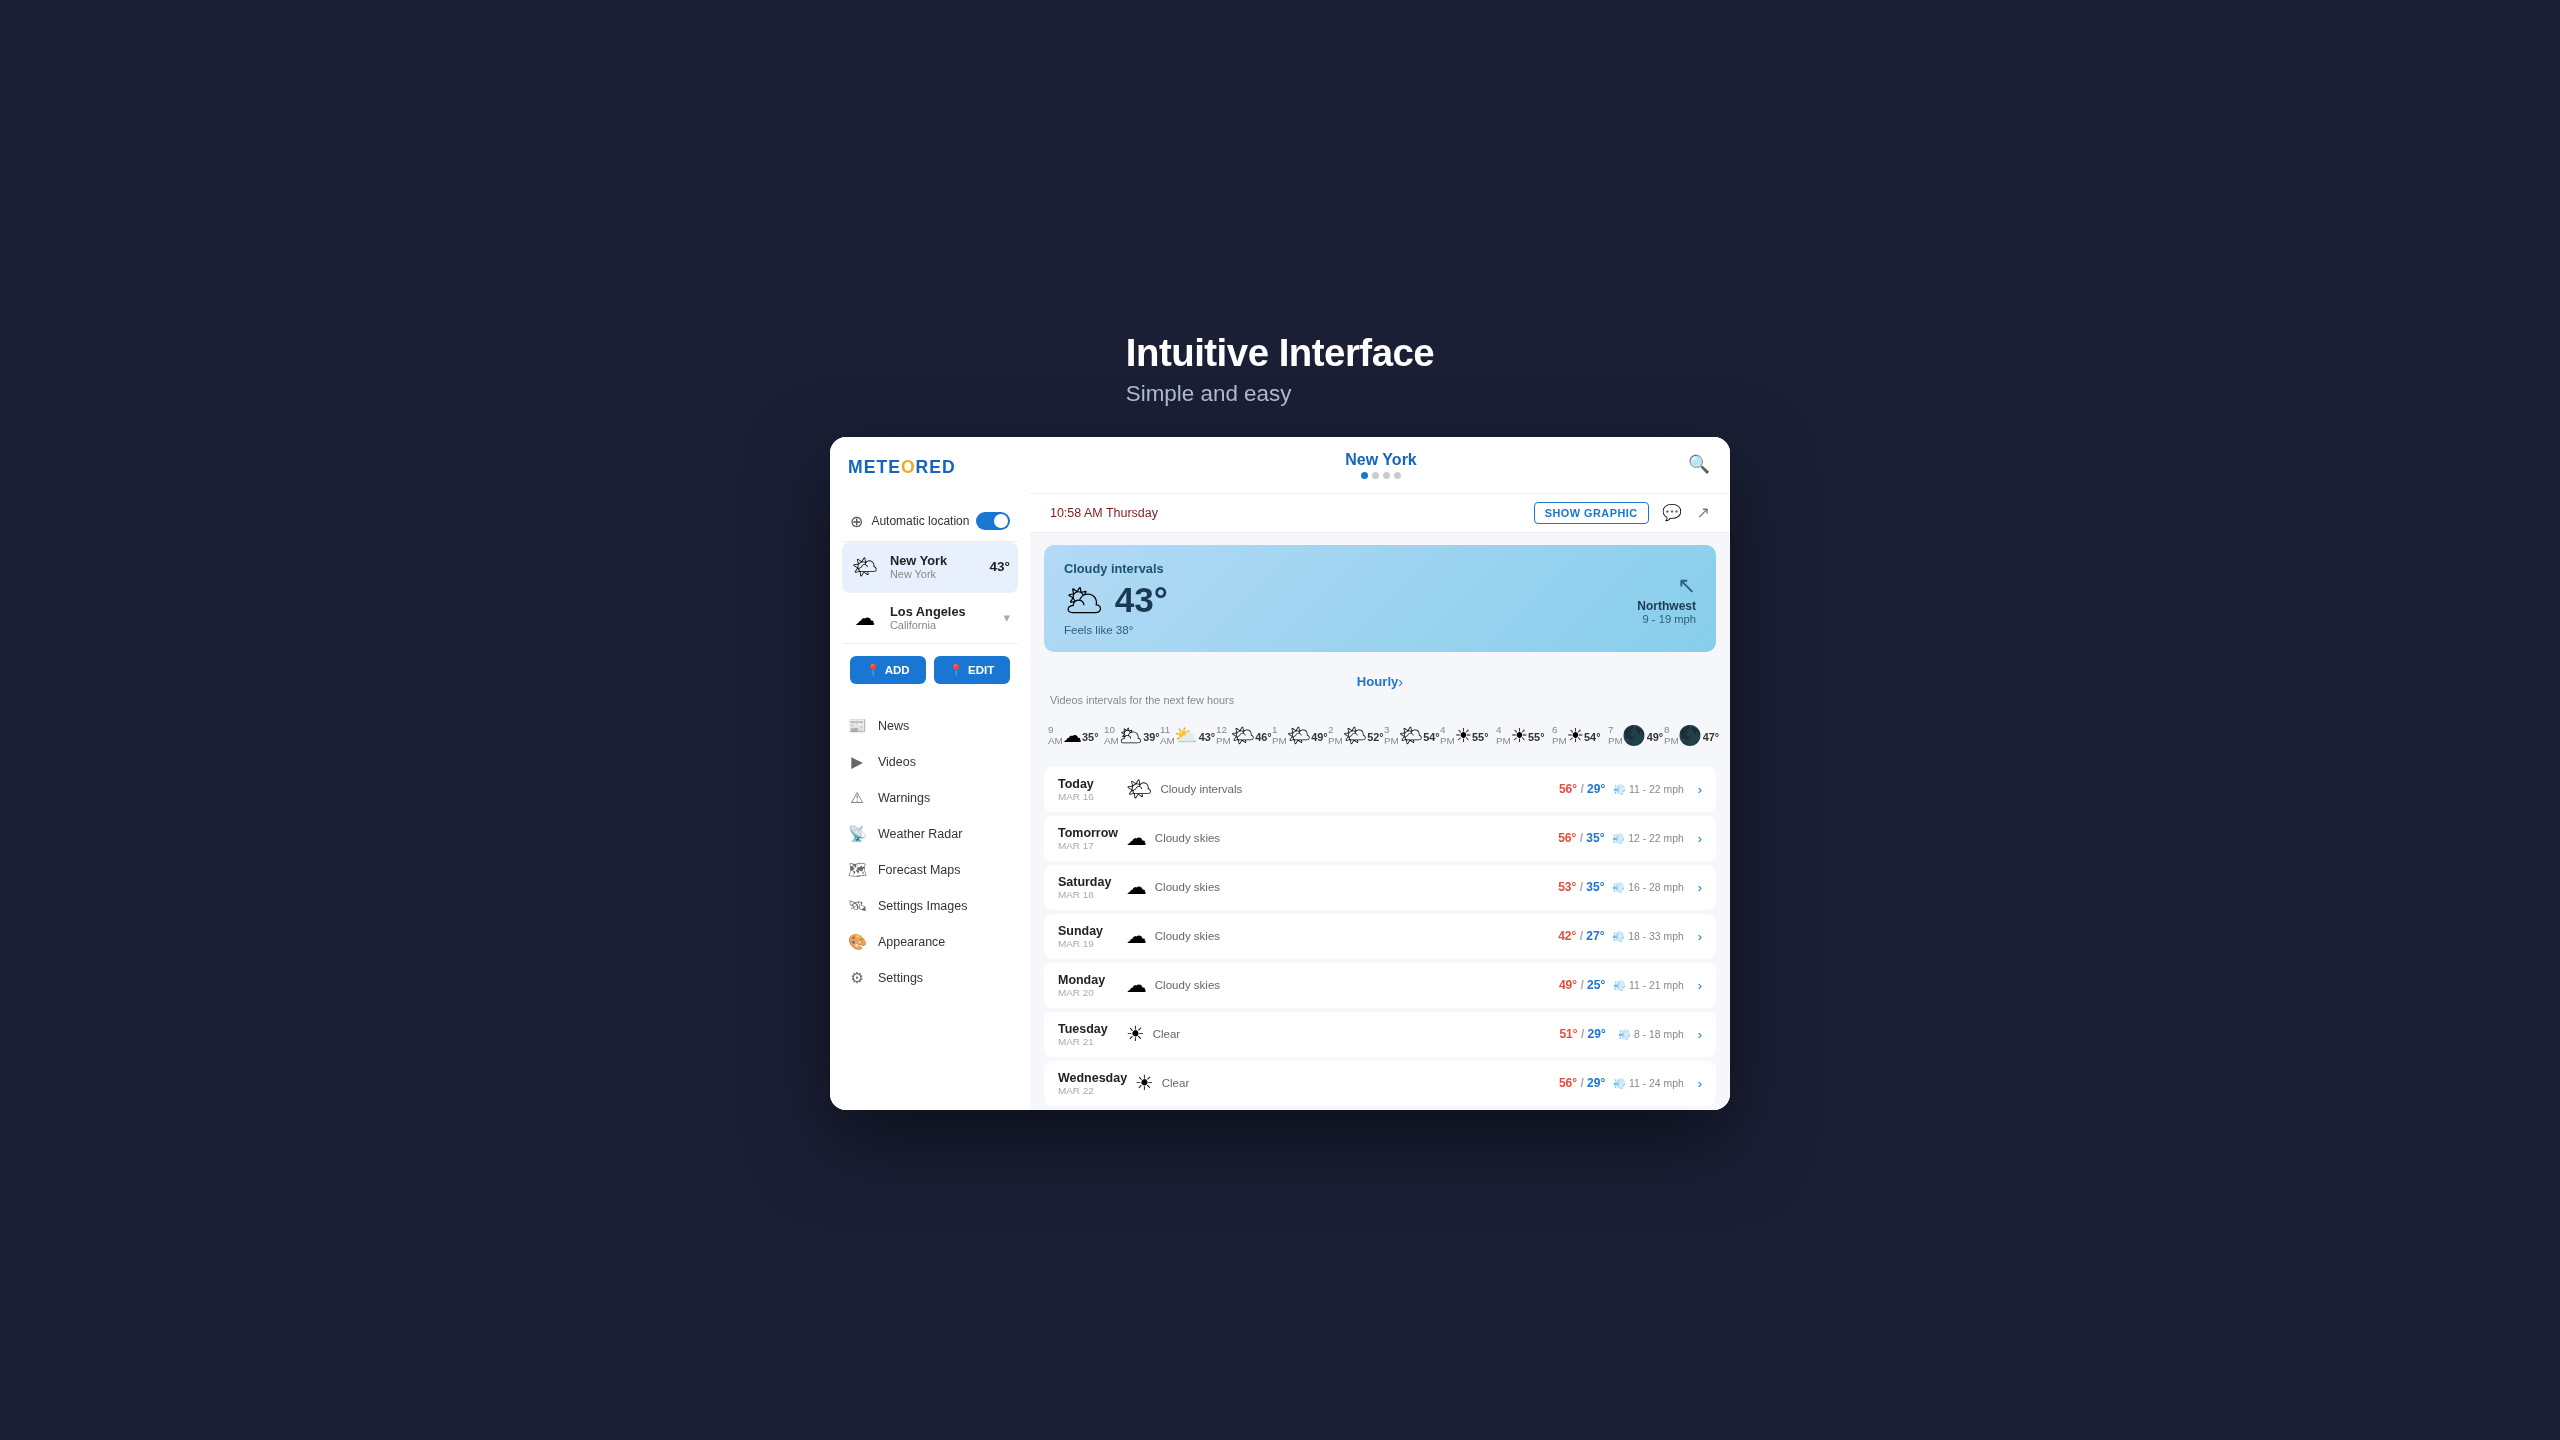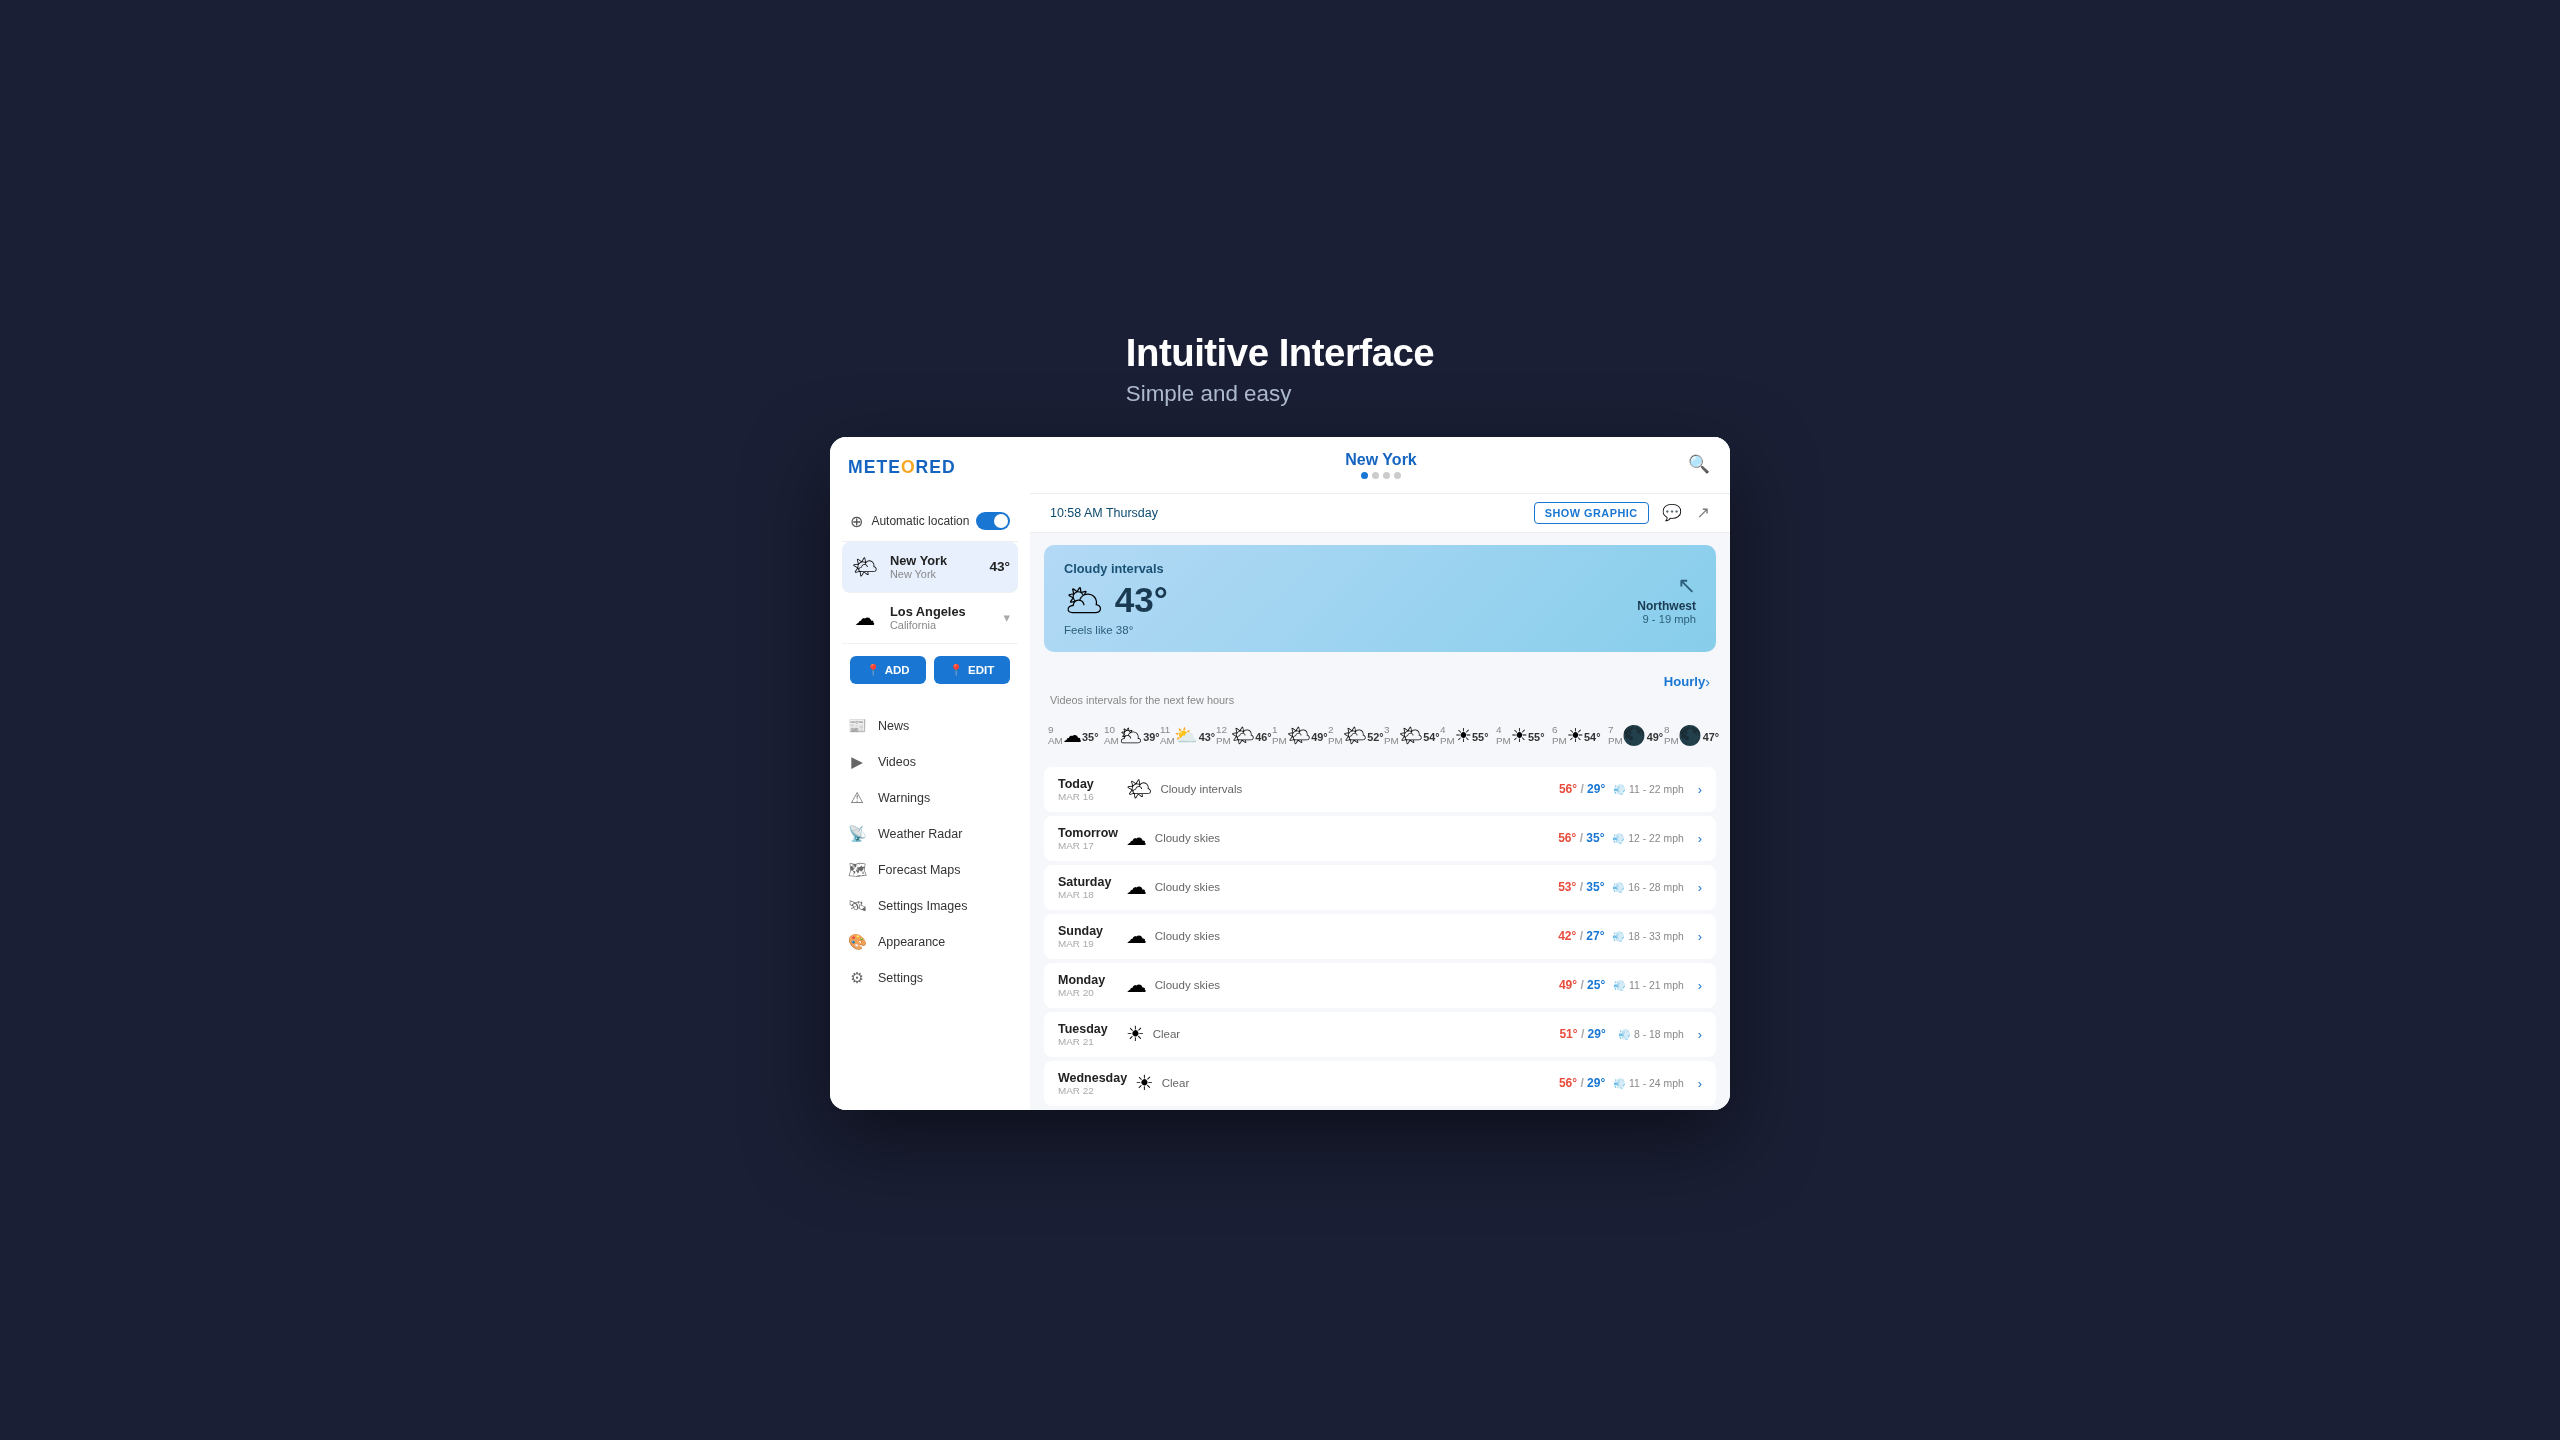--- a/index.html
+++ b/index.html
@@ -196,21 +196,21 @@
     .main-body { overflow-y: auto; flex: 1; }
     
     .time-bar {
       background: #fff;
       padding: 8px 20px;
       display: flex;
       align-items: center;
       justify-content: space-between;
       border-bottom: 1px solid #eee;
     }
-    .time-display { font-size: 0.78em; color: #0c4a6e; }
+    .time-display { font-size: 0.78em; color: #7f1d1d; }
     .show-graphic-btn {
       border: 1.5px solid #1976d2;
       color: #1976d2;
       background: none;
       border-radius: 4px;
       padding: 4px 10px;
       font-size: 0.68em;
       font-weight: 700;
       cursor: pointer;
       letter-spacing: 0.5px;
@@ -235,21 +235,21 @@
     .cw-temp { font-size: 2.2em; font-weight: 700; color: #1a3a52; }
     .cw-feels { font-size: 0.72em; color: #2c5f7a; margin-top: 4px; }
     .cw-right { text-align: right; }
     .cw-wind-icon { font-size: 1.4em; color: #2c5f7a; }
     .cw-wind-dir { font-size: 0.75em; color: #1a3a52; font-weight: 600; }
     .cw-wind-speed { font-size: 0.7em; color: #2c5f7a; }
     
     .section-header {
       display: flex;
       align-items: center;
-      justify-content: flex-end;
+      justify-content: center;
       padding: 10px 20px 4px;
     }
     .section-title { font-size: 0.82em; font-weight: 700; color: #1976d2; }
     .section-subtitle { font-size: 0.68em; color: #888; padding: 0 20px 8px; }
     .section-arrow { color: #1976d2; font-size: 0.9em; cursor: pointer; }
     .hourly-scroll {
       display: flex;
       overflow-x: auto;
       padding: 4px 14px 10px;
       gap: 4px;

